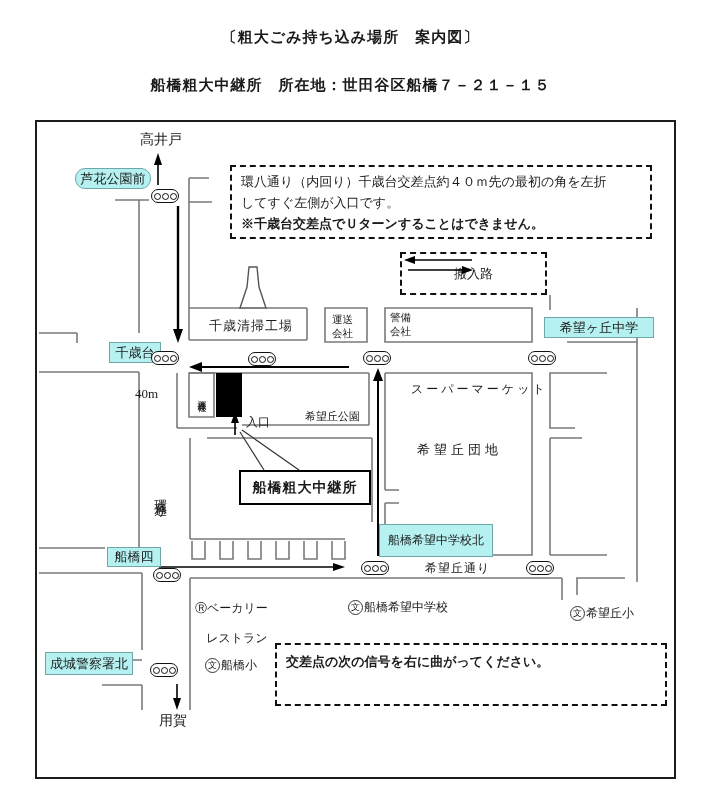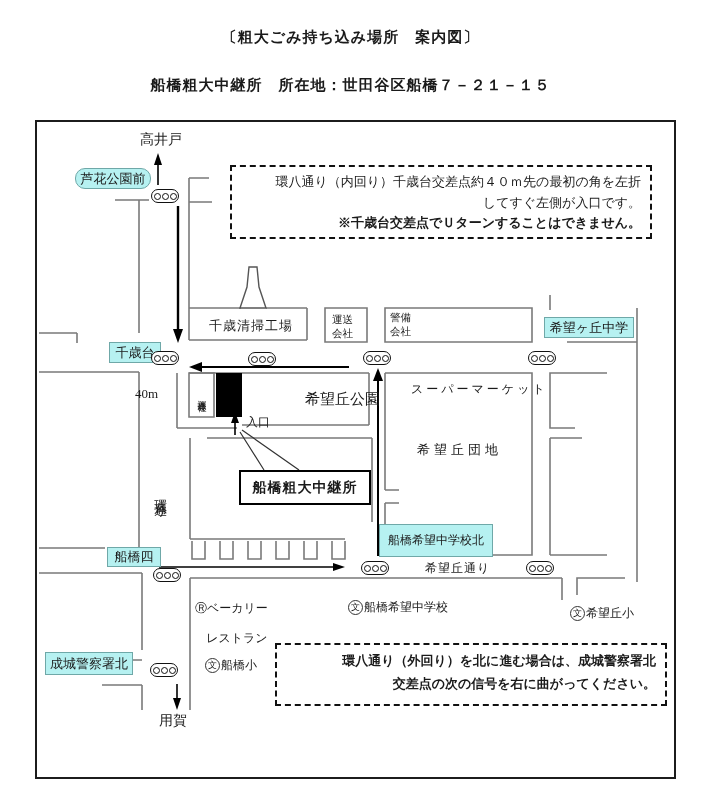--- a/index.html
+++ b/index.html
@@ -11,22 +11,22 @@
   .title{top:28px;}
   .subtitle{top:76px;}
   .map{position:absolute;left:35px;top:120px;width:637px;height:655px;
        border:2px solid #1c1c1c;box-sizing:content-box;}
   .map svg{position:absolute;left:0;top:0;}
   .lbl{position:absolute;white-space:pre-line;line-height:1.25;font-size:13px;text-align:center;}
   .sign{position:absolute;background:#b6f1f1;border:1px solid #6fa8a8;
         display:flex;align-items:center;justify-content:center;
         font-size:13px;box-sizing:border-box;white-space:nowrap;}
   .note{position:absolute;border:2px dashed #111;background:#fff;
-        box-sizing:border-box;padding:5px 9px;font-size:13px;line-height:1.6;text-align:right;}
-  .note .bold{font-family:Liberation Mono, monospace;font-weight:bold;}
+        box-sizing:border-box;padding:5px 9px;font-size:13px;line-height:1.6;}
+  .note .bold{font-family:Liberation Serif, serif;font-weight:bold;}
   .callout{position:absolute;border:2px solid #000;background:#fff;
         display:flex;align-items:center;justify-content:center;
         font-family:"Liberation Sans","DejaVu Sans",sans-serif;
         font-weight:bold;font-size:14px;letter-spacing:1px;box-sizing:border-box;}
   .vert{writing-mode:vertical-rl;letter-spacing:2px;}
   .tl{position:absolute;width:28px;height:14px;border:1.5px solid #111;border-radius:8px;
       background:#fff;display:flex;align-items:center;justify-content:center;gap:1px;
       box-sizing:border-box;}
   .tl i{width:7px;height:7px;border:1.1px solid #111;border-radius:50%;background:#fff;
       box-sizing:border-box;display:block;}
@@ -98,39 +98,50 @@
         <path d="M140 562 V579" stroke-width="1.6" fill="none"></path>
           <polygon points="140,588 136,576 144,576" stroke="none"></polygon>
       </g>
     </svg>
 
     <div class="lbl" style="left:103px;top:9px;font-size:14px;">高井戸</div>
     <div class="lbl" style="left:122px;top:590px;font-size:14px;">用賀</div>
 
     <div class="sign" style="left:38px;top:46px;width:76px;height:21px;border-radius:10px;">芦花公園前</div>
     <div class="sign" style="left:72px;top:220px;width:52px;height:21px;">千歳台</div>
-    <div class="sign" style="left:507px;top:195px;width:90px;height:21px;">希望ヶ丘中学</div>
+    <div class="sign" style="left:507px;top:195px;width:110px;height:21px;">希望ヶ丘中学</div>
     <div class="sign" style="left:342px;top:402px;width:114px;height:33px;font-size:12px;">船橋希望中学校北</div>
     <div class="sign" style="left:70px;top:425px;width:54px;height:20px;">船橋四</div>
     <div class="sign" style="left:8px;top:530px;width:88px;height:23px;">成城警察署北</div>
 
     <div class="note" style="left:193px;top:43px;width:422px;height:74px;">
       <div>環八通り（内回り）千歳台交差点約４０ｍ先の最初の角を左折</div>
       <div>してすぐ左側が入口です。</div>
       <div class="bold">※千歳台交差点でＵターンすることはできません。</div>
     </div>
 
+    <div class="legend" style="left:363px;top:130px;width:147px;height:43px;">
+      <svg width="74" height="22">
+        <g stroke="#000" fill="#000">
+          <line x1="10" y1="6" x2="70" y2="6" stroke-width="1.6"></line>
+            <polygon points="2,6 13,2 13,10" stroke="none"></polygon>
+          <line x1="6" y1="16" x2="62" y2="16" stroke-width="1.6"></line>
+            <polygon points="71,16 60,12 60,20" stroke="none"></polygon>
+        </g>
+      </svg>
+      <span>搬入路</span>
+    </div>
 
     <div class="lbl" style="left:172px;top:196px;letter-spacing:1px;">千歳清掃工場</div>
     <div class="lbl smalltxt" style="left:295px;top:191px;">運送
 会社</div>
     <div class="lbl smalltxt" style="left:353px;top:189px;">警備
 会社</div>
     <div class="vbox" style="left:154px;top:253px;width:21px;height:40px;">運搬会社</div>
-    <div class="lbl" style="left:268px;top:268px;font-size:15px;">希望丘公園</div>
+    <div class="lbl" style="left:268px;top:288px;font-size:11px;">希望丘公園</div>
     <div class="lbl" style="left:374px;top:260px;font-size:12px;letter-spacing:3px;">スーパーマーケット</div>
     <div class="lbl" style="left:380px;top:320px;letter-spacing:4px;">希望丘団地</div>
     <div class="lbl" style="left:98px;top:264px;font-size:13px;">40m</div>
     <div class="lbl" style="left:209px;top:293px;font-size:12px;">入口</div>
     <div class="lbl vert" style="left:115px;top:336px;height:84px;font-size:13px;">環八通り</div>
     <div class="lbl" style="left:388px;top:439px;font-size:12px;letter-spacing:1px;">希望丘通り</div>
 
     <div class="callout" style="left:202px;top:348px;width:132px;height:35px;">船橋粗大中継所</div>
 
     <div class="lbl" style="left:158px;top:464px;font-size:12px;">
@@ -145,21 +156,20 @@
     <div class="lbl school" style="left:533px;top:484px;font-size:12px;">
       <span class="ssym">文</span>
       <span>希望丘小</span>
     </div>
     <div class="lbl school" style="left:168px;top:536px;font-size:12px;">
       <span class="ssym">文</span>
       <span>船橋小</span>
     </div>
 
     <div class="note" style="left:238px;top:521px;width:392px;height:63px;line-height:1.8;">
-      <div class="bold">環八通り（外回り）を北に進む場合は、成城警察署北</div>
       <div class="bold">交差点の次の信号を右に曲がってください。</div>
     </div>
 
     <div class="tl" style="left:114px;top:67px;">
         <i></i>
         <i></i>
         <i></i>
       </div>
     <div class="tl" style="left:114px;top:229px;">
         <i></i>

